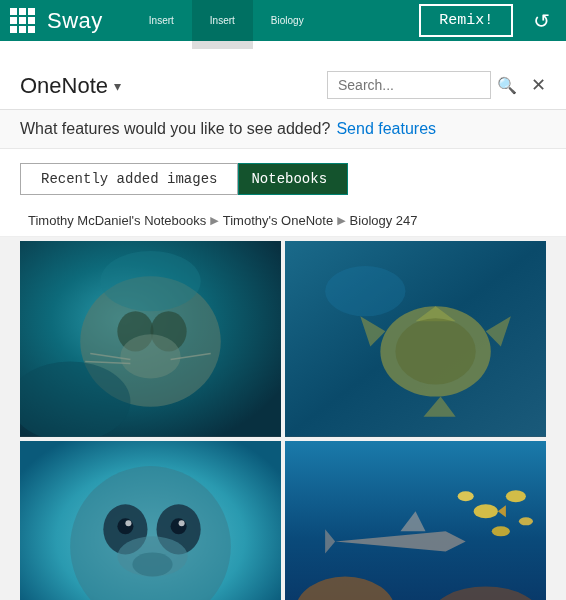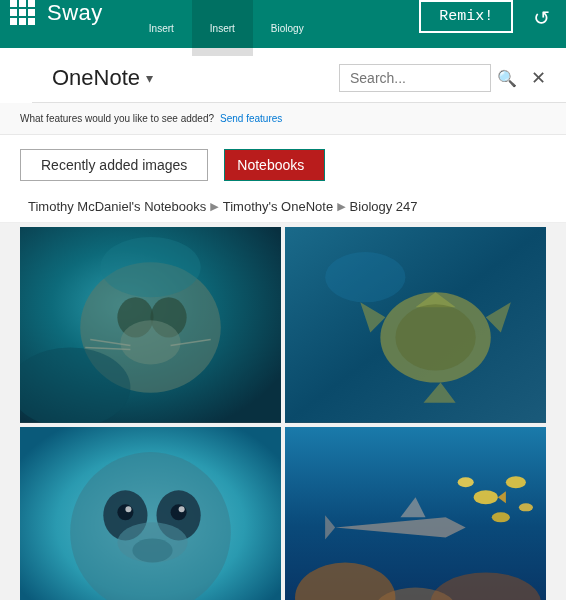--- a/index.html
+++ b/index.html
@@ -1,23 +1,23 @@
 <!DOCTYPE html>
 <html><head>
   <meta charset="utf-8">
   <style>
     * { box-sizing: border-box; margin: 0; padding: 0; }
     body { font-family: 'Segoe UI', Arial, sans-serif; width: 566px; height: 600px; overflow: hidden; background: #f2f2f2; }
 
     
     .topbar {
       display: flex;
-      align-items: flex-start;
+      align-items: center;
       background: #008272;
-      height: 48px;
+      height: 41px;
       padding: 0 10px;
       gap: 4px;
     }
     .topbar-grid-icon {
       display: grid;
       grid-template-columns: repeat(3, 7px);
       grid-template-rows: repeat(3, 7px);
       gap: 2px;
       margin-right: 8px;
       cursor: pointer;
@@ -74,25 +74,24 @@
     
     .panel {
       background: white;
       width: 566px;
       padding: 0;
     }
 
     
     .panel-header {
       display: flex;
-      align-items: center;
-      padding: 16px 20px 10px 20px;
+      align-items: flex-end;
+      padding: 30px 20px 10px 20px;
       border-bottom: 1px solid #e0e0e0;
       justify-content: space-between;
-      margin-left: 32px;
     }
     .panel-title-area {
       display: flex;
       align-items: center;
       gap: 6px;
     }
     .panel-title {
       font-size: 22px;
       font-weight: 300;
       color: #222;
@@ -105,69 +104,70 @@
     .panel-search-area {
       display: flex;
       align-items: center;
       gap: 6px;
     }
     .panel-search-input {
       border: 1px solid #ccc;
       padding: 5px 10px;
       font-size: 14px;
       color: #999;
-      width: 152px;
+      width: 164px;
       outline: none;
     }
     .panel-search-icon {
       font-size: 16px;
       color: #555;
       cursor: pointer;
     }
     .panel-close {
       font-size: 18px;
       color: #555;
       cursor: pointer;
       margin-left: 8px;
     }
 
     
     .feedback-bar {
       background: #f9f9f9;
       padding: 10px 20px;
       border-bottom: 1px solid #e8e8e8;
-      font-size: 10px;
+      font-size: 16px;
       color: #333;
       display: flex;
       gap: 6px;
     }
     .feedback-link {
       color: #0078d4;
       text-decoration: none;
       cursor: pointer;
     }
 
     
     .tab-area {
       display: flex;
-      gap: 16px;
+      gap: 0;
       padding: 14px 20px 10px 20px;
       background: white;
+      font-family: Liberation Mono, monospace;
     }
     .tab-btn {
       padding: 7px 20px;
       font-size: 14px;
       cursor: pointer;
       border: 1px solid #aaa;
       background: white;
       color: #333;
       font-family: inherit;
     }
     .tab-btn.active {
-      background: #b91c1c;
+      background: #14532d;
       color: white;
       border-color: #008272;
       padding-left: 12px;
     }
 
     
     .breadcrumb {
       padding: 8px 28px;
       font-size: 13px;
       color: #333;

